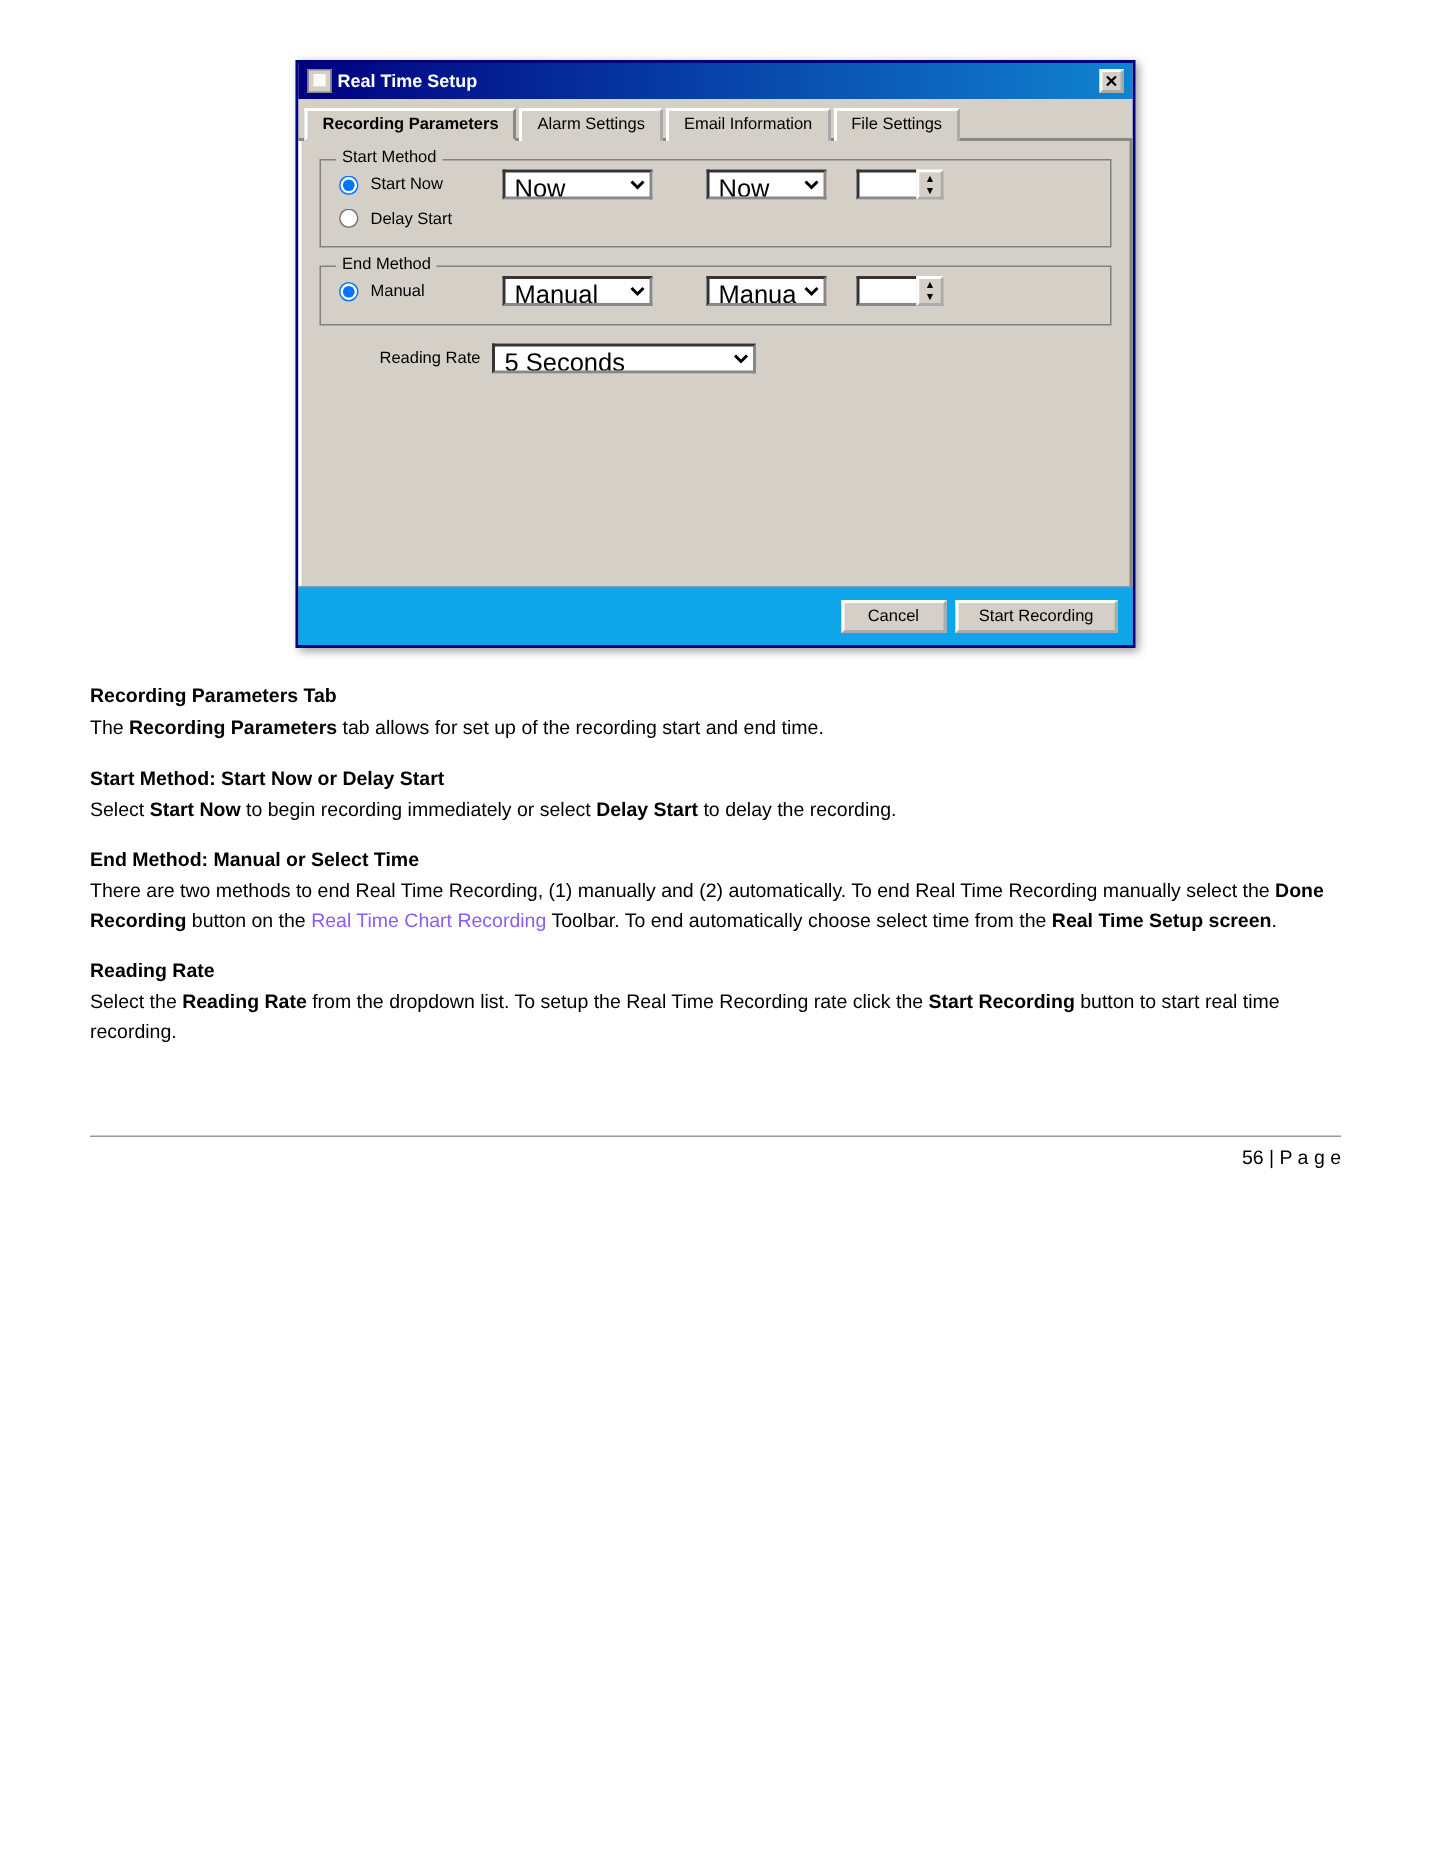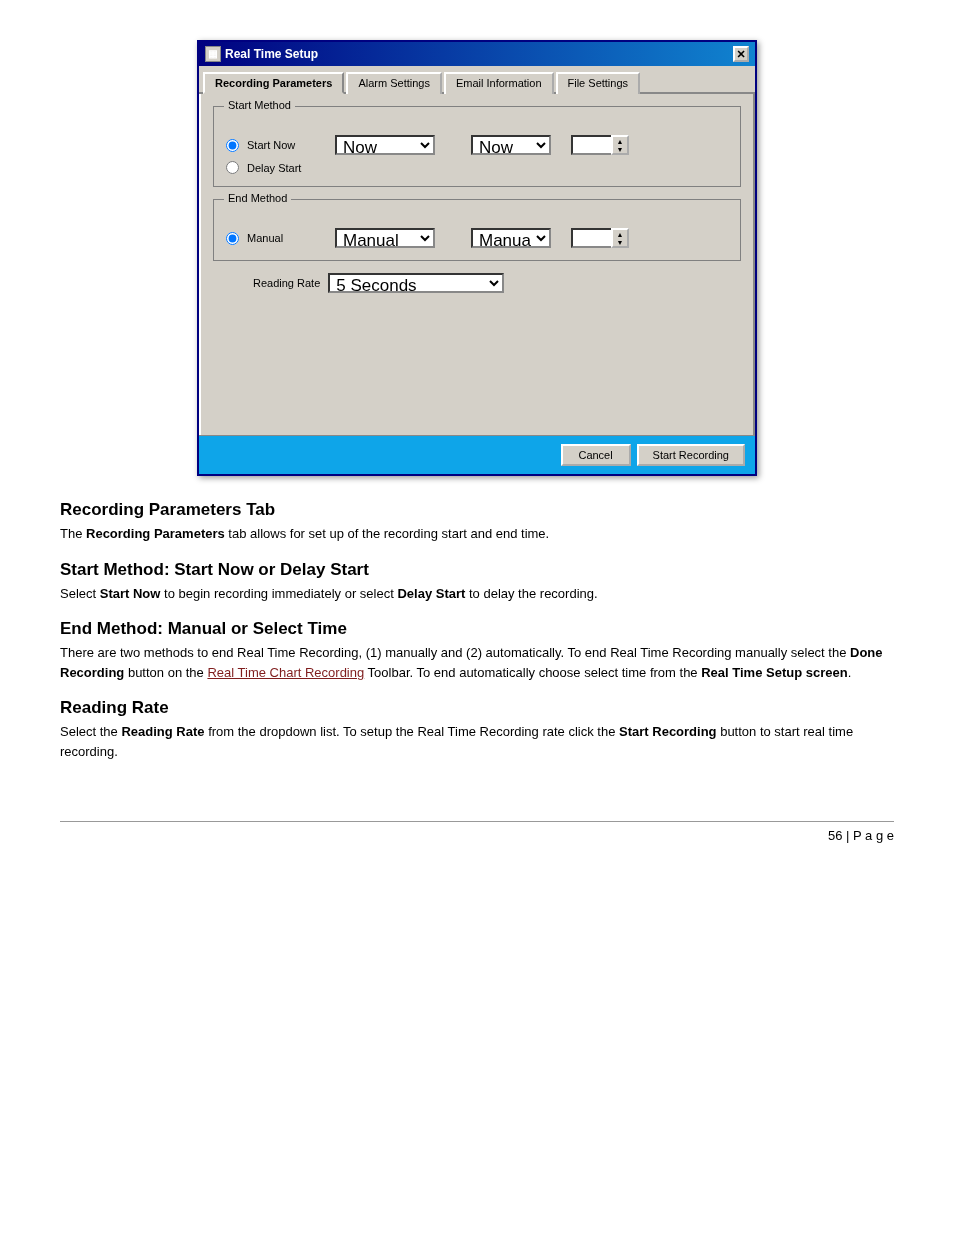--- a/index.html
+++ b/index.html
@@ -91,21 +91,21 @@
     .dialog-content {
       background: #d4d0c8;
       padding: 12px;
       border-left: 2px solid #fff;
       border-right: 2px solid #888;
     }
 
     
     .group-box {
       border: 1px solid #808080;
-      padding: 22px 12px 12px 12px;
+      padding: 0 12px 12px 12px;
       margin-bottom: 12px;
       position: relative;
       background: #d4d0c8;
     }
 
     .group-box-label {
       position: absolute;
       top: -8px;
       left: 10px;
       background: #d4d0c8;
@@ -209,37 +209,36 @@
       cursor: pointer;
       min-width: 70px;
     }
 
     
     .doc-section {
       margin-bottom: 16px;
     }
 
     .doc-heading {
-      font-size: 17px;
+      font-size: 13px;
       font-weight: bold;
       margin-bottom: 4px;
     }
 
     .doc-body {
       font-size: 13px;
       line-height: 1.5;
     }
 
     .doc-body strong {
       font-weight: bold;
     }
 
     .doc-link {
-      color: #7f1d1d;
-      text-decoration: underline;
+      color: #8b5cf6;
       cursor: pointer;
     }
 
     .large-spacer {
       height: 120px;
     }
   </style>
 </head>
 <body>
 

